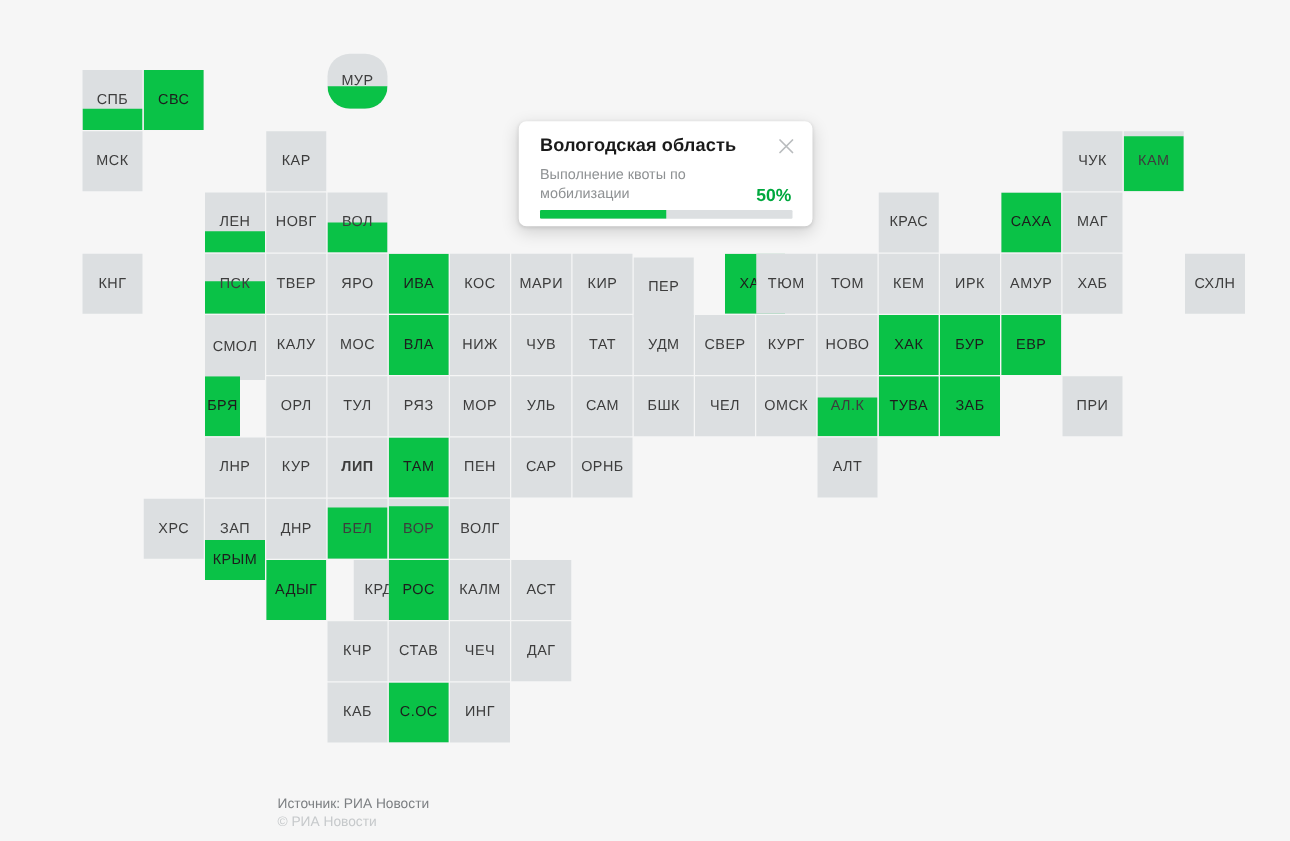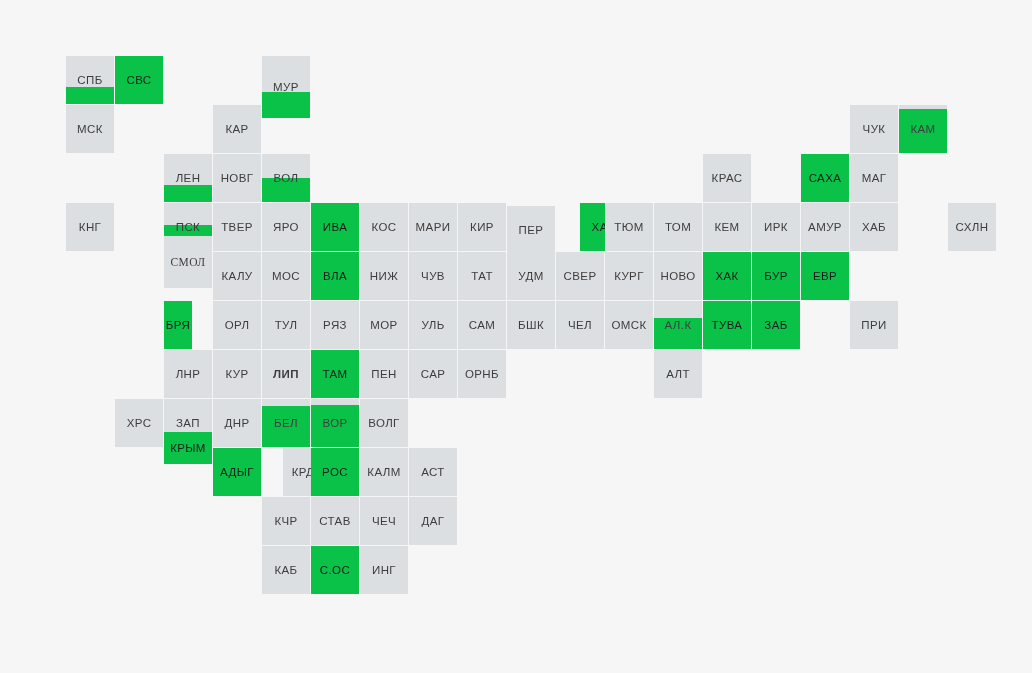--- a/index.html
+++ b/index.html
@@ -136,21 +136,21 @@
 
   <div id="tiles-layer">
       <div class="tile" style="left: 66px; top: 56px; width: 48px; height: 48px;">
         <div class="fill" style="height: 35%; background: rgb(10, 194, 71);"></div>
         <div class="code">СПБ</div>
       </div>
       <div class="tile full" style="left: 115px; top: 56px; width: 48px; height: 48px;">
         <div class="fill" style="height: 100%; background: rgb(10, 194, 71);"></div>
         <div class="code">СВС</div>
       </div>
-      <div class="tile" style="left: 262px; top: 56px; width: 48px; height: 62px;">
+      <div class="tile" style="left: 262px; top: 43px; width: 48px; height: 44px; border-radius: 18px;">
         <div class="fill" style="height: 42%; background: rgb(10, 194, 71);"></div>
         <div class="code">МУР</div>
       </div>
       <div class="tile" style="left: 66px; top: 105px; width: 48px; height: 48px;">
         <div class="fill" style="height: 0%; background: rgb(10, 194, 71);"></div>
         <div class="code">МСК</div>
       </div>
       <div class="tile" style="left: 213px; top: 105px; width: 48px; height: 48px;">
         <div class="fill" style="height: 0%; background: rgb(10, 194, 71);"></div>
         <div class="code">КАР</div>
@@ -248,21 +248,21 @@
         <div class="code">АМУР</div>
       </div>
       <div class="tile" style="left: 850px; top: 203px; width: 48px; height: 48px;">
         <div class="fill" style="height: 0%; background: rgb(10, 194, 71);"></div>
         <div class="code">ХАБ</div>
       </div>
       <div class="tile" style="left: 948px; top: 203px; width: 48px; height: 48px;">
         <div class="fill" style="height: 0%; background: rgb(10, 194, 71);"></div>
         <div class="code">СХЛН</div>
       </div>
-      <div class="tile" style="left: 164px; top: 236px; width: 48px; height: 52px; font-family: Liberation Serif, serif;">
+      <div class="tile" style="left: 164px; top: 252px; width: 48px; height: 52px;">
         <div class="fill" style="height: 0%; background: rgb(10, 194, 71);"></div>
         <div class="code">СМОЛ</div>
       </div>
       <div class="tile" style="left: 213px; top: 252px; width: 48px; height: 48px;">
         <div class="fill" style="height: 0%; background: rgb(10, 194, 71);"></div>
         <div class="code">КАЛУ</div>
       </div>
       <div class="tile" style="left: 262px; top: 252px; width: 48px; height: 48px;">
         <div class="fill" style="height: 0%; background: rgb(10, 194, 71);"></div>
         <div class="code">МОС</div>
@@ -470,15 +470,32 @@
       <div class="tile full" style="left: 311px; top: 546px; width: 48px; height: 48px;">
         <div class="fill" style="height: 100%; background: rgb(10, 194, 71);"></div>
         <div class="code">С.ОС</div>
       </div>
       <div class="tile" style="left: 360px; top: 546px; width: 48px; height: 48px;">
         <div class="fill" style="height: 0%; background: rgb(10, 194, 71);"></div>
         <div class="code">ИНГ</div>
       </div>
     </div>
 
-
+  <div id="tooltip">
+    <div id="tt-title">Вологодская область</div>
+    <div id="tt-close">
+      <svg width="18" height="18" viewBox="0 0 18 18">
+        <path d="M4 4 L14 14 M14 4 L4 14" stroke="#b9bcbe" stroke-width="1.4" fill="none" stroke-linecap="round"></path>
+      </svg>
+    </div>
+    <div id="tt-label">Выполнение квоты по мобилизации</div>
+    <div id="tt-value">50%</div>
+    <div id="tt-bar-track">
+      <div id="tt-bar-fill" style="width: 50%; background: rgb(10, 194, 71);"></div>
+    </div>
+  </div>
+
+  <div id="footer">
+    <div id="src-line">Источник: РИА Новости</div>
+    <div id="copy-line">© РИА Новости</div>
+  </div>
 
 </div>
 
 </body></html>

